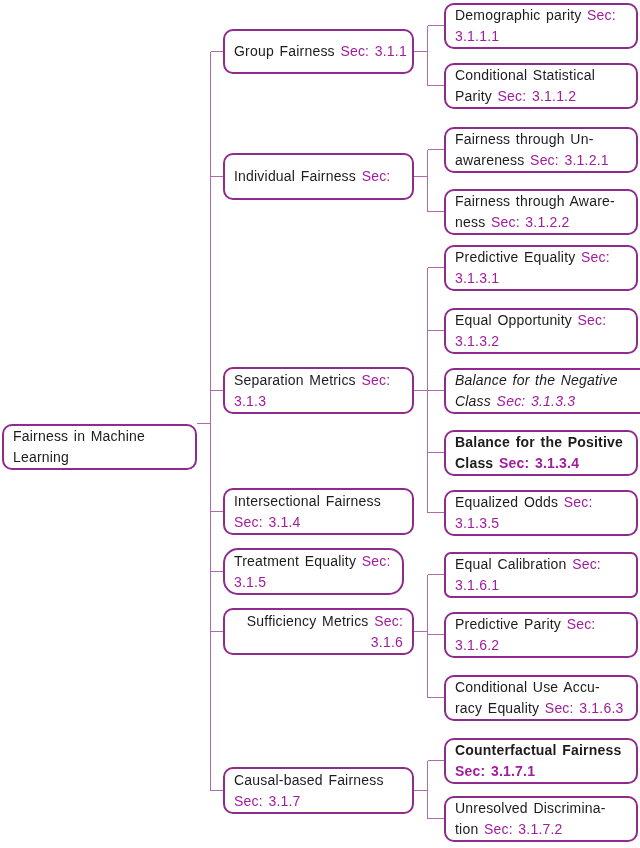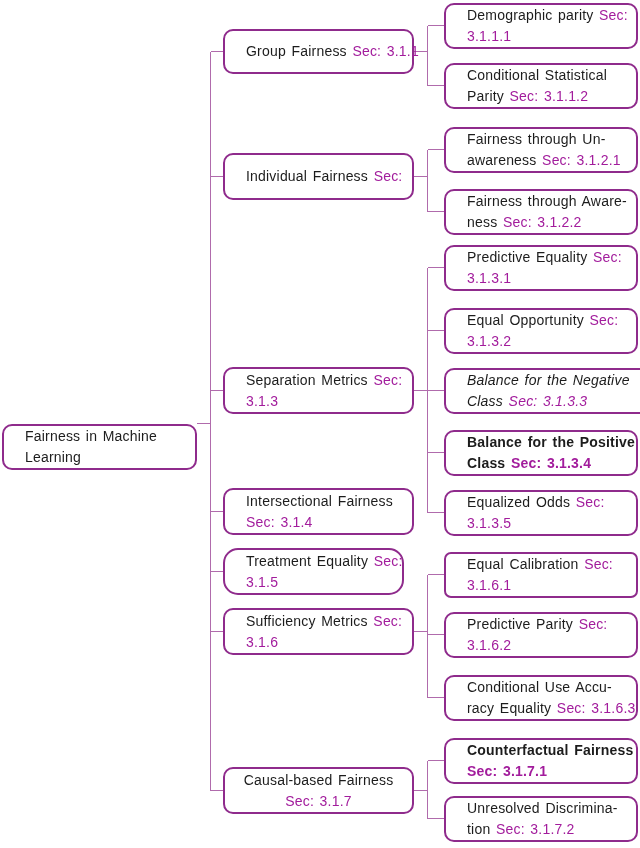--- a/index.html
+++ b/index.html
@@ -17,21 +17,21 @@
   }
   .node {
     position: absolute;
     box-sizing: border-box;
     background: #ffffff;
     border: 2px solid var(--box-border, #8f2b8c);
     border-radius: 10px;
     display: flex;
     flex-direction: column;
     justify-content: center;
-    padding: 1px 21px;
+    padding: 1px 9px;
   }
   .line {
     white-space: nowrap;
     font-size: 14px;
     line-height: 21px;
     letter-spacing: 0.2px;
     word-spacing: 1.5px;
     color: var(--label-text, #1c1c1c);
   }
   .accent {
@@ -100,25 +100,25 @@
       <div class="line"><span class="accent">3.1.3</span></div>
     </div>
     <div class="node" style="left: 223px; top: 488px; width: 191px; height: 47px;">
       <div class="line"><span>Intersectional Fairness</span></div>
       <div class="line"><span class="accent">Sec: 3.1.4</span></div>
     </div>
     <div class="node" style="left: 223px; top: 548px; width: 181px; height: 47px; border-radius: 15px;">
       <div class="line"><span>Treatment Equality </span><span class="accent">Sec:</span></div>
       <div class="line"><span class="accent">3.1.5</span></div>
     </div>
-    <div class="node" style="left: 223px; top: 608px; width: 191px; height: 47px;">
+    <div class="node" style="left: 223px; top: 608px; width: 191px; height: 47px; align-items: flex-end;">
       <div class="line"><span>Sufficiency Metrics </span><span class="accent">Sec:</span></div>
       <div class="line"><span class="accent">3.1.6</span></div>
     </div>
-    <div class="node" style="left: 223px; top: 767px; width: 191px; height: 47px; align-items: center;">
+    <div class="node" style="left: 223px; top: 767px; width: 191px; height: 47px;">
       <div class="line"><span>Causal-based Fairness</span></div>
       <div class="line"><span class="accent">Sec: 3.1.7</span></div>
     </div>
     <div class="node" style="left: 444px; top: 3px; width: 194px; height: 46px;">
       <div class="line"><span>Demographic parity </span><span class="accent">Sec:</span></div>
       <div class="line"><span class="accent">3.1.1.1</span></div>
     </div>
     <div class="node" style="left: 444px; top: 63px; width: 194px; height: 46px;">
       <div class="line"><span>Conditional Statistical</span></div>
       <div class="line"><span>Parity </span><span class="accent">Sec: 3.1.1.2</span></div>

